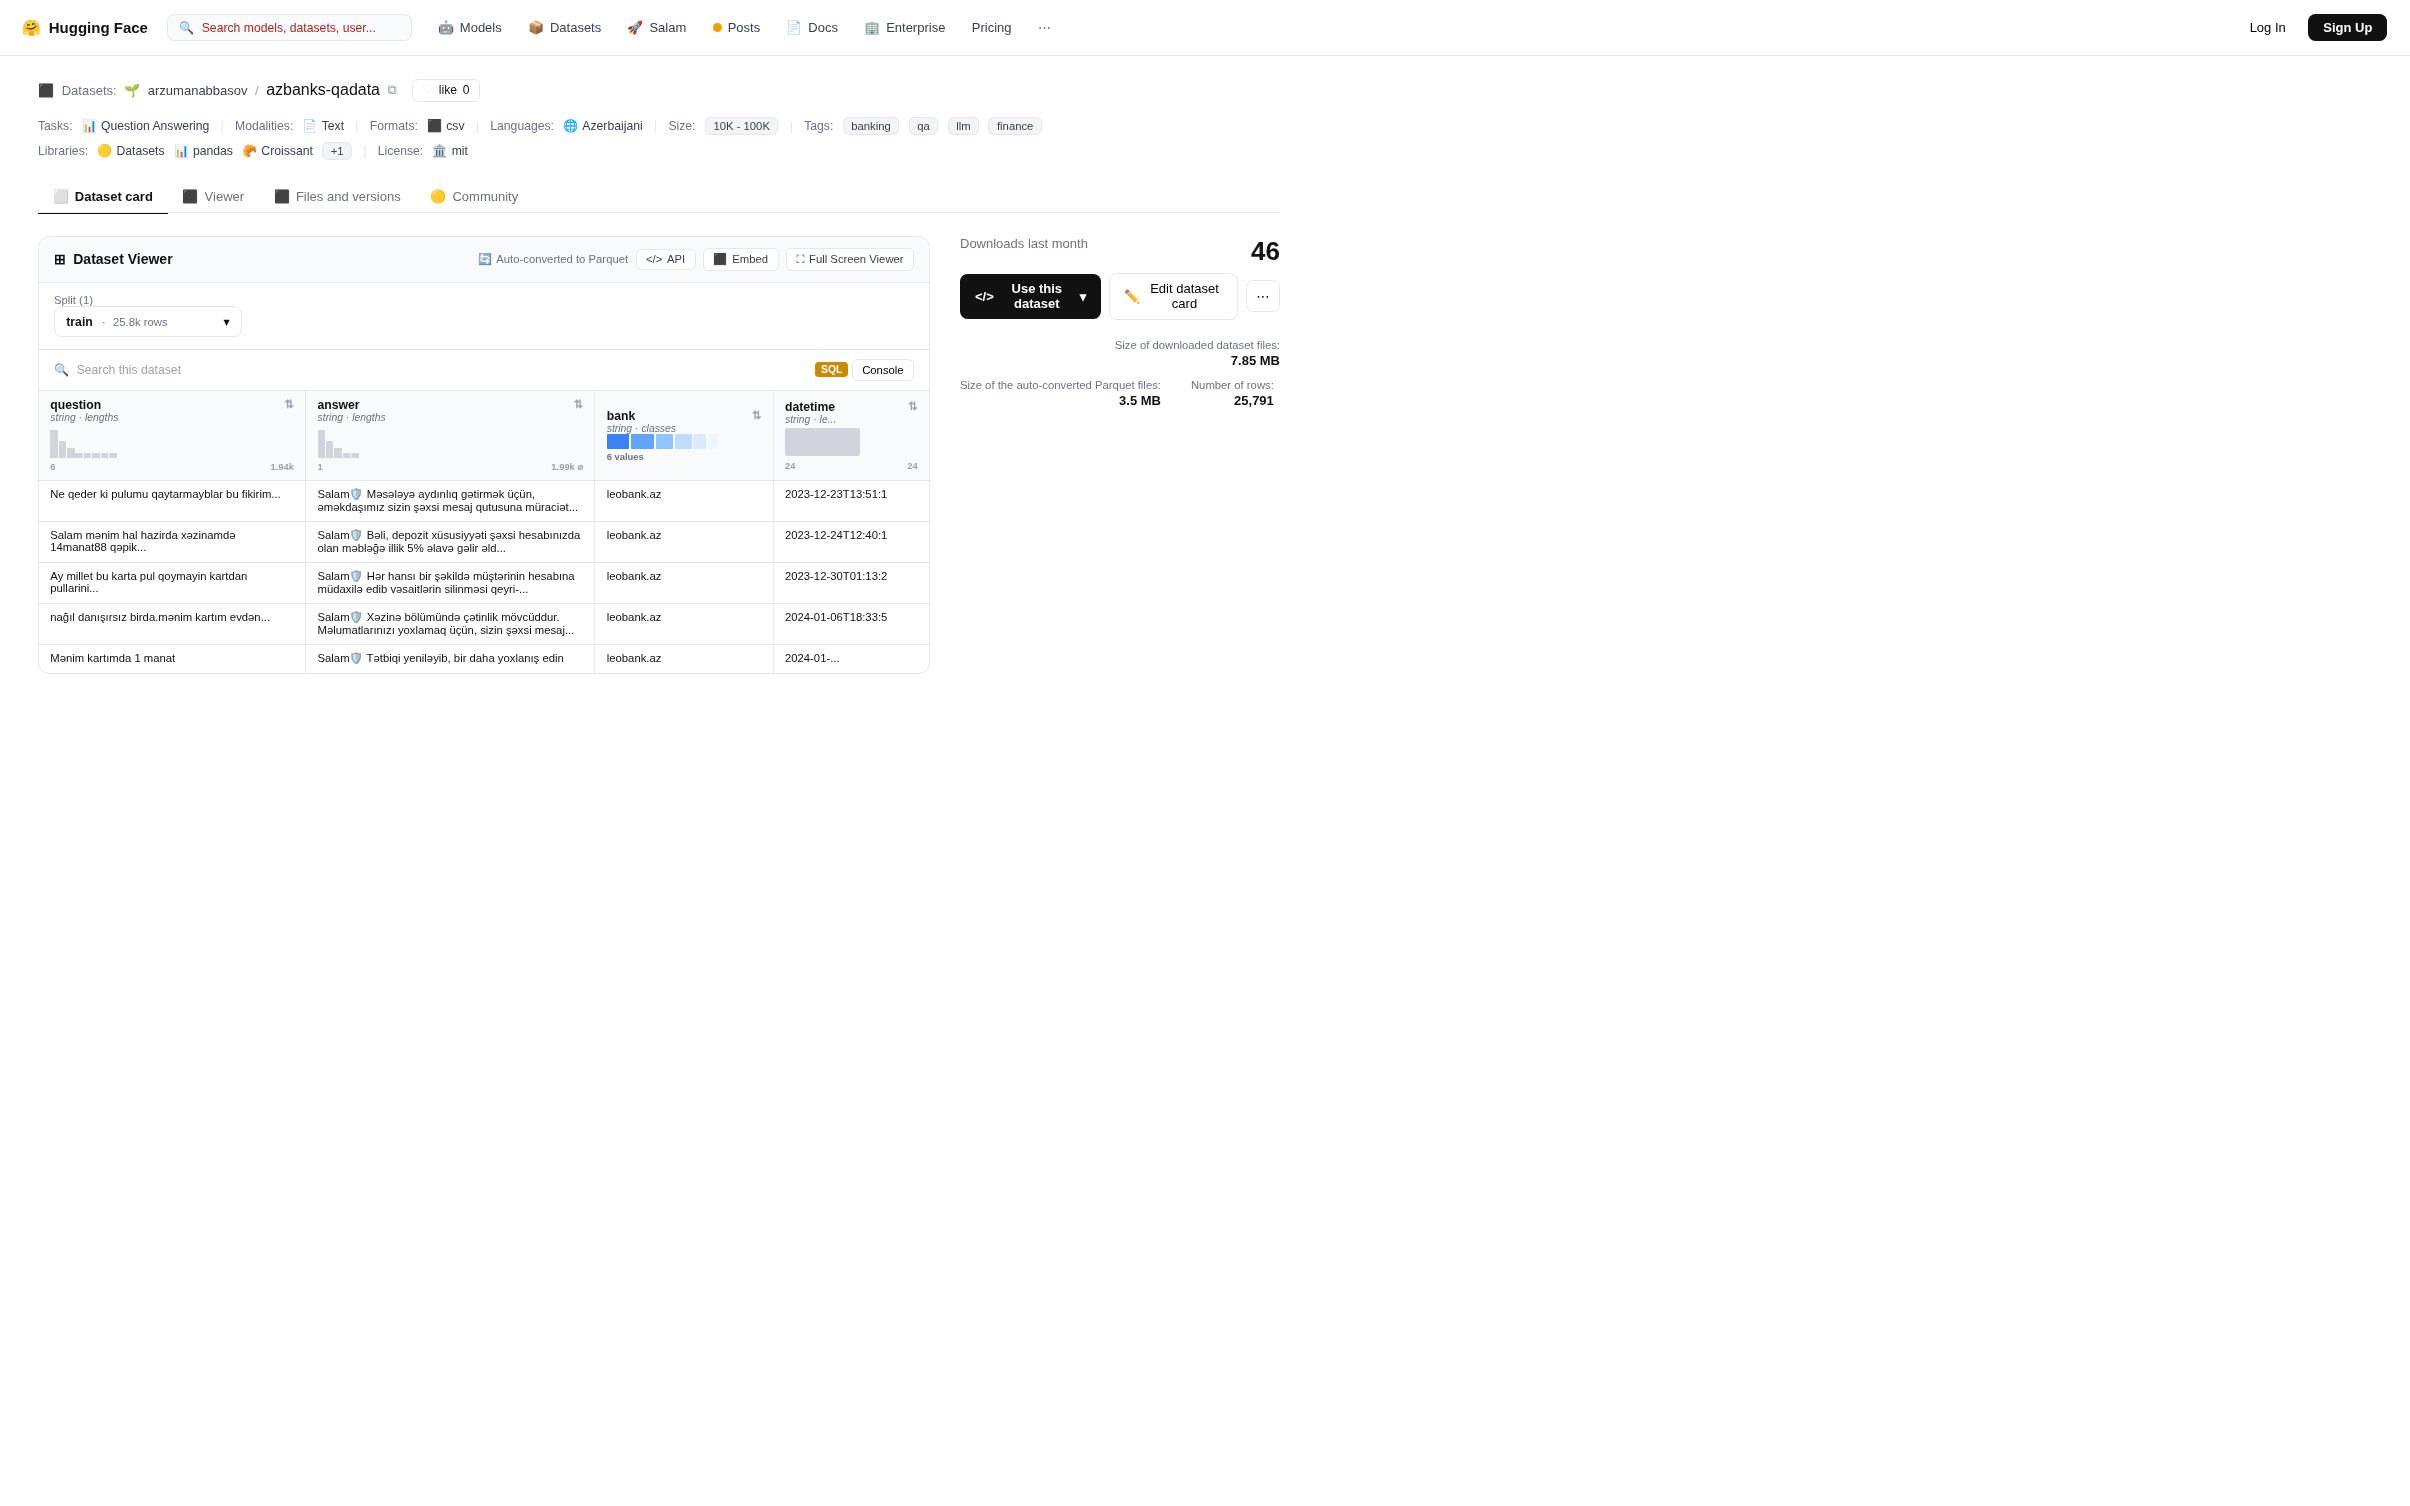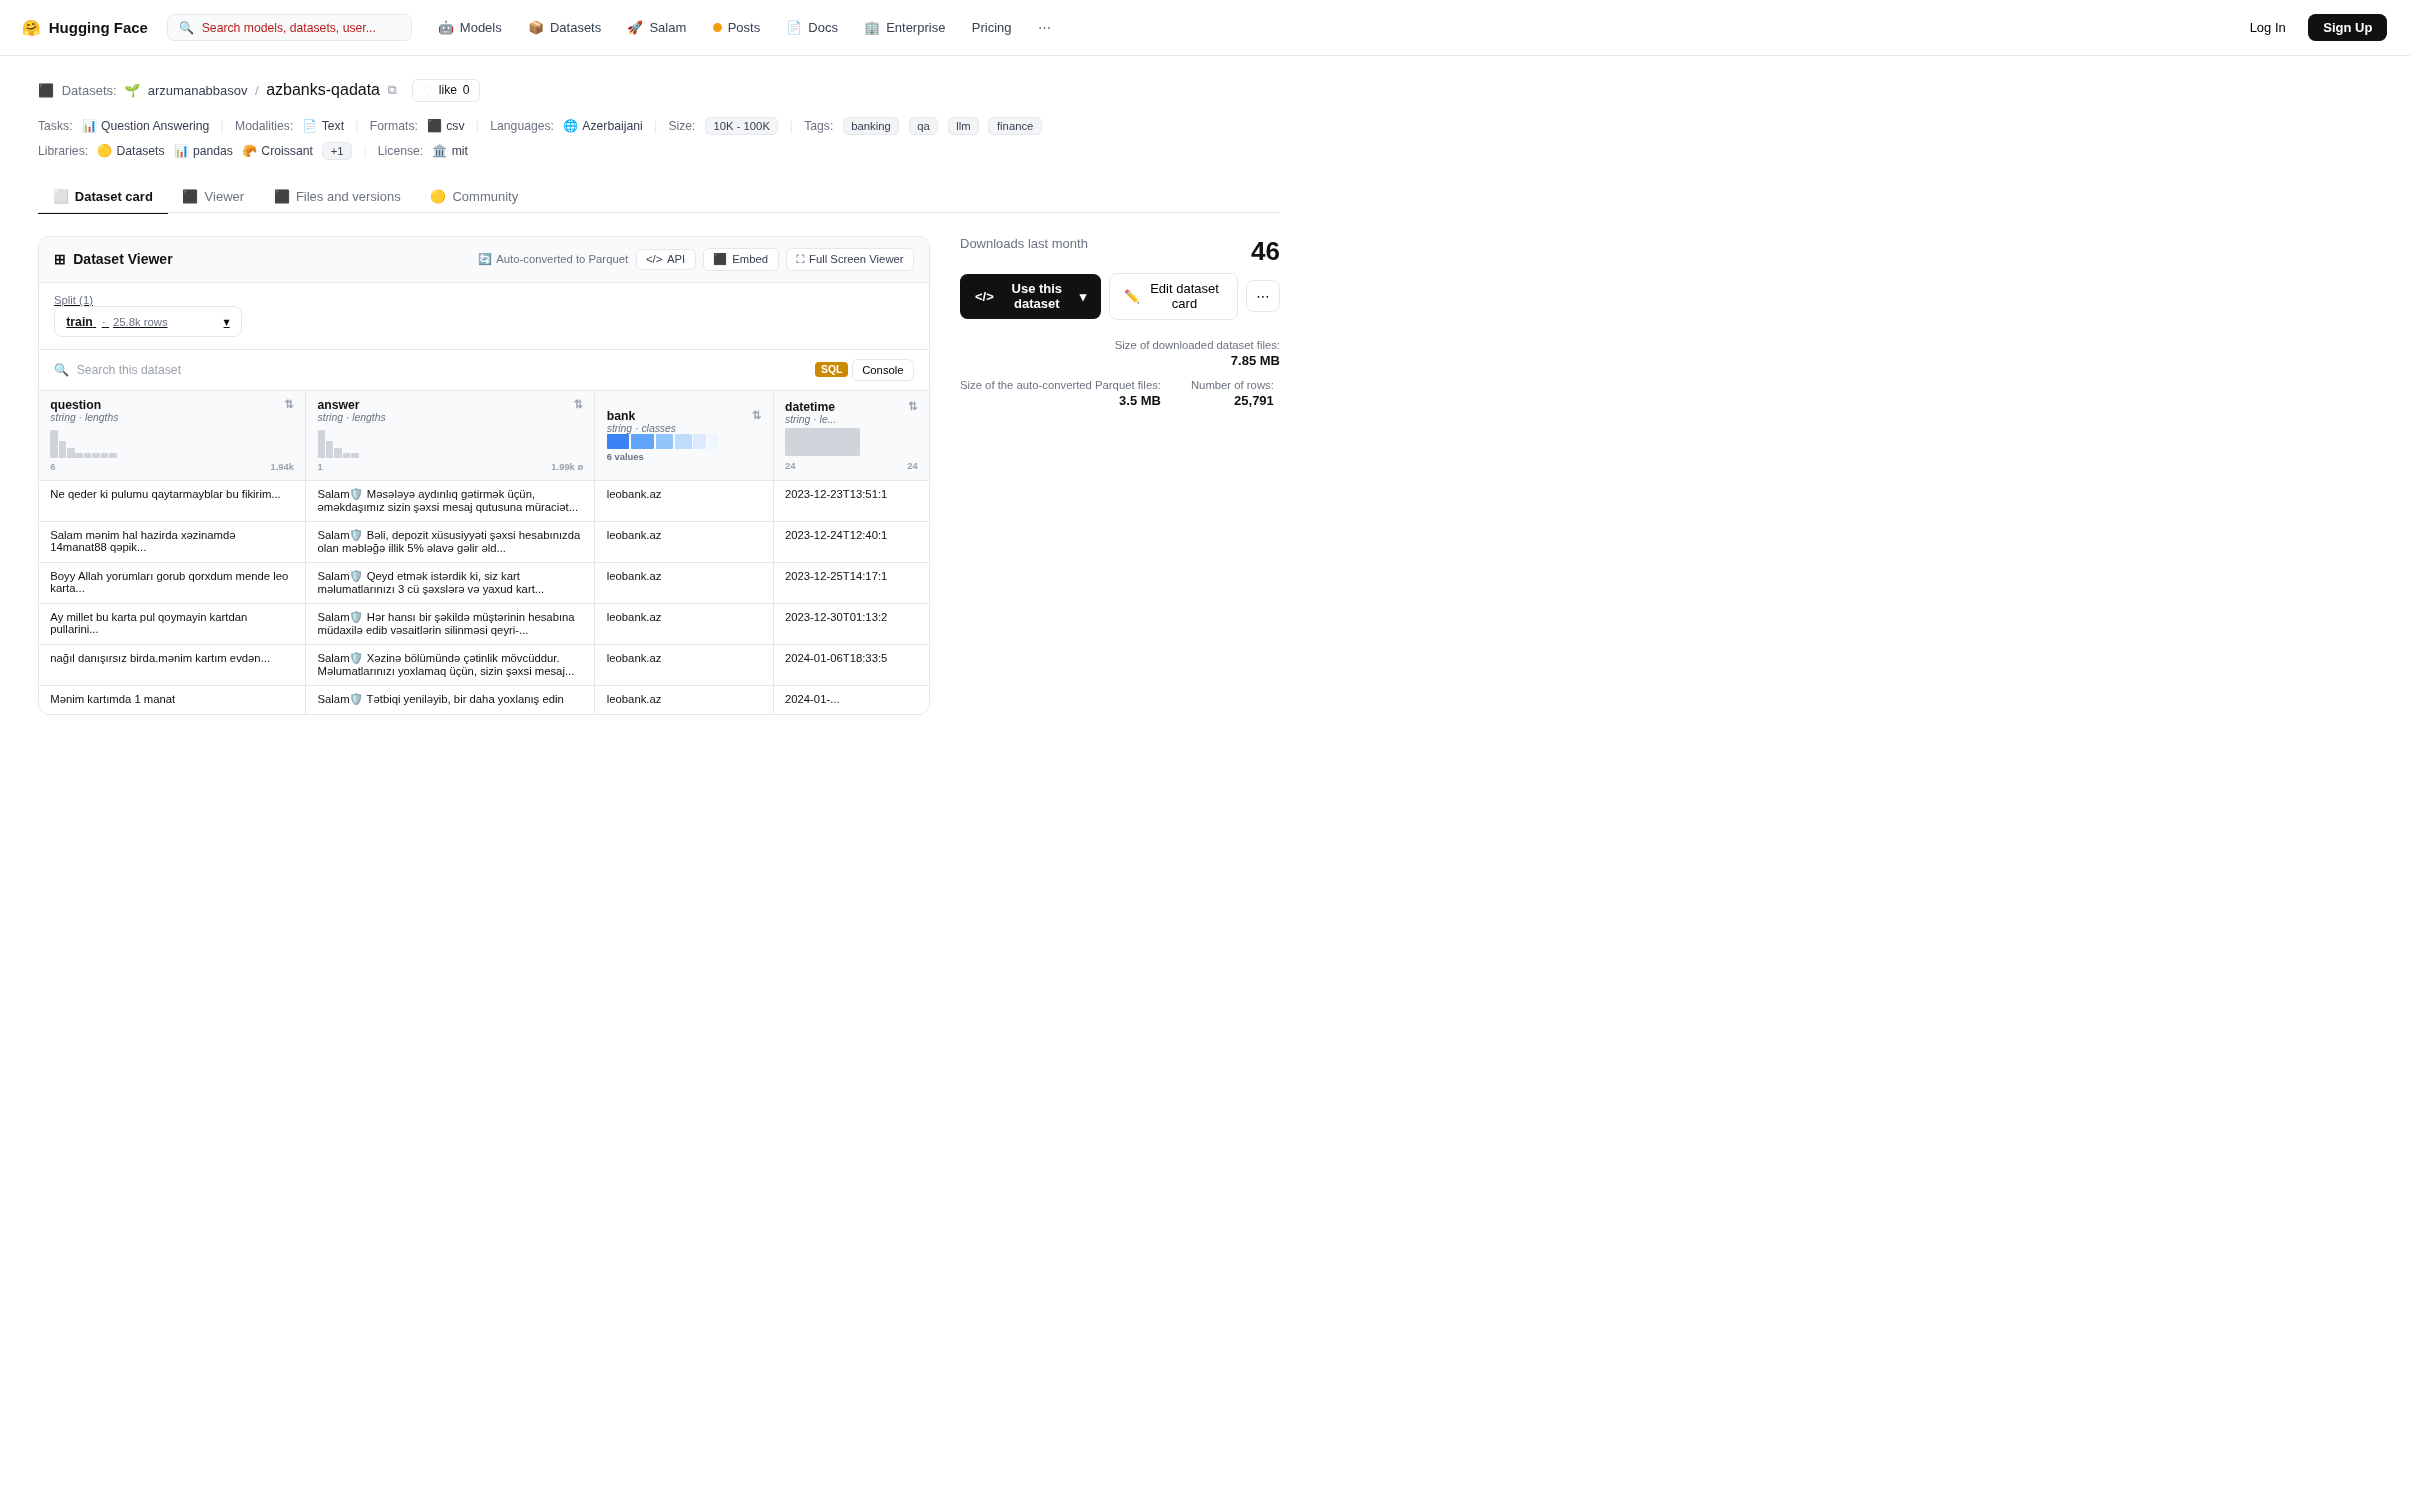--- a/index.html
+++ b/index.html
@@ -41,21 +41,21 @@
 
     
     .viewer-card { border: 0.9px solid #e5e7eb; border-radius: 11.3px; overflow: hidden; }
     .viewer-header { display: flex; align-items: center; justify-content: space-between; padding: 11.3px 15px; background: #f9fafb; border-bottom: 0.9px solid #e5e7eb; }
     .viewer-title { display: flex; align-items: center; gap: 7.5px; font-weight: 700; font-size: 14px; }
     .viewer-actions { display: flex; align-items: center; gap: 7.5px; }
     .viewer-btn { display: flex; align-items: center; gap: 4.7px; border: 0.9px solid #e5e7eb; border-radius: 5.6px; padding: 3.8px 9.4px; font-size: 11.3px; cursor: pointer; background: #fff; color: #374151; }
     .auto-converted { font-size: 11.3px; color: #6b7280; display: flex; align-items: center; gap: 3.8px; }
 
     
-    .split-row { display: flex; align-items: center; padding: 11.3px 15px; border-bottom: 0.9px solid #e5e7eb; text-decoration: underline; }
+    .split-row { display: flex; align-items: center; padding: 11.3px 15px; border-bottom: 0.9px solid #e5e7eb; }
     .split-selector { display: flex; align-items: center; justify-content: space-between; width: 188px; padding: 7.5px 11.3px; border: 0.9px solid #e5e7eb; border-radius: 7.5px; cursor: pointer; font-size: 12.2px; }
     .split-label { font-size: 11.3px; color: #6b7280; font-weight: 500; }
 
     
     .search-row { display: flex; align-items: center; justify-content: space-between; padding: 9.4px 15px; border-bottom: 0.9px solid #e5e7eb; }
     .dataset-search { display: flex; align-items: center; gap: 7.5px; color: #9ca3af; font-size: 12.2px; flex: 1; }
     .sql-btn { display: flex; align-items: center; gap: 3.8px; }
     .sql-badge { background: #ca8a04; color: #fff; border-radius: 3.8px; padding: 1.9px 5.6px; font-size: 10.4px; font-weight: 700; }
     .console-btn { border: 0.9px solid #e5e7eb; border-radius: 5.6px; padding: 3.8px 9.4px; font-size: 11.3px; cursor: pointer; background: #fff; }
 
@@ -393,26 +393,20 @@
                   <td>Ne qeder ki pulumu qaytarmayblar bu fikirim...</td>
                   <td>Salam🛡️ Məsələyə aydınlıq gətirmək üçün, əməkdaşımız sizin şəxsi mesaj qutusuna müraciət...</td>
                   <td>leobank.az</td>
                   <td>2023-12-23T13:51:1</td>
                 </tr>
                 <tr>
                   <td>Salam mənim hal hazirda xəzinamdə 14manat88 qəpik...</td>
                   <td>Salam🛡️ Bəli, depozit xüsusiyyəti şəxsi hesabınızda olan məbləğə illik 5% əlavə gəlir əld...</td>
                   <td>leobank.az</td>
                   <td>2023-12-24T12:40:1</td>
-                </tr>
-                <tr>
-                  <td>Boyy Allah yorumları gorub qorxdum mende leo karta...</td>
-                  <td>Salam🛡️ Qeyd etmək istərdik ki, siz kart məlumatlarınızı 3 cü şəxslərə və yaxud kart...</td>
-                  <td>leobank.az</td>
-                  <td>2023-12-25T14:17:1</td>
                 </tr>
                 <tr>
                   <td>Ay millet bu karta pul qoymayin kartdan pullarini...</td>
                   <td>Salam🛡️ Hər hansı bir şəkildə müştərinin hesabına müdaxilə edib vəsaitlərin silinməsi qeyri-...</td>
                   <td>leobank.az</td>
                   <td>2023-12-30T01:13:2</td>
                 </tr>
                 <tr>
                   <td>nağıl danışırsız birda.mənim kartım evdən...</td>
                   <td>Salam🛡️ Xəzinə bölümündə çətinlik mövcüddur. Məlumatlarınızı yoxlamaq üçün, sizin şəxsi mesaj...</td>

